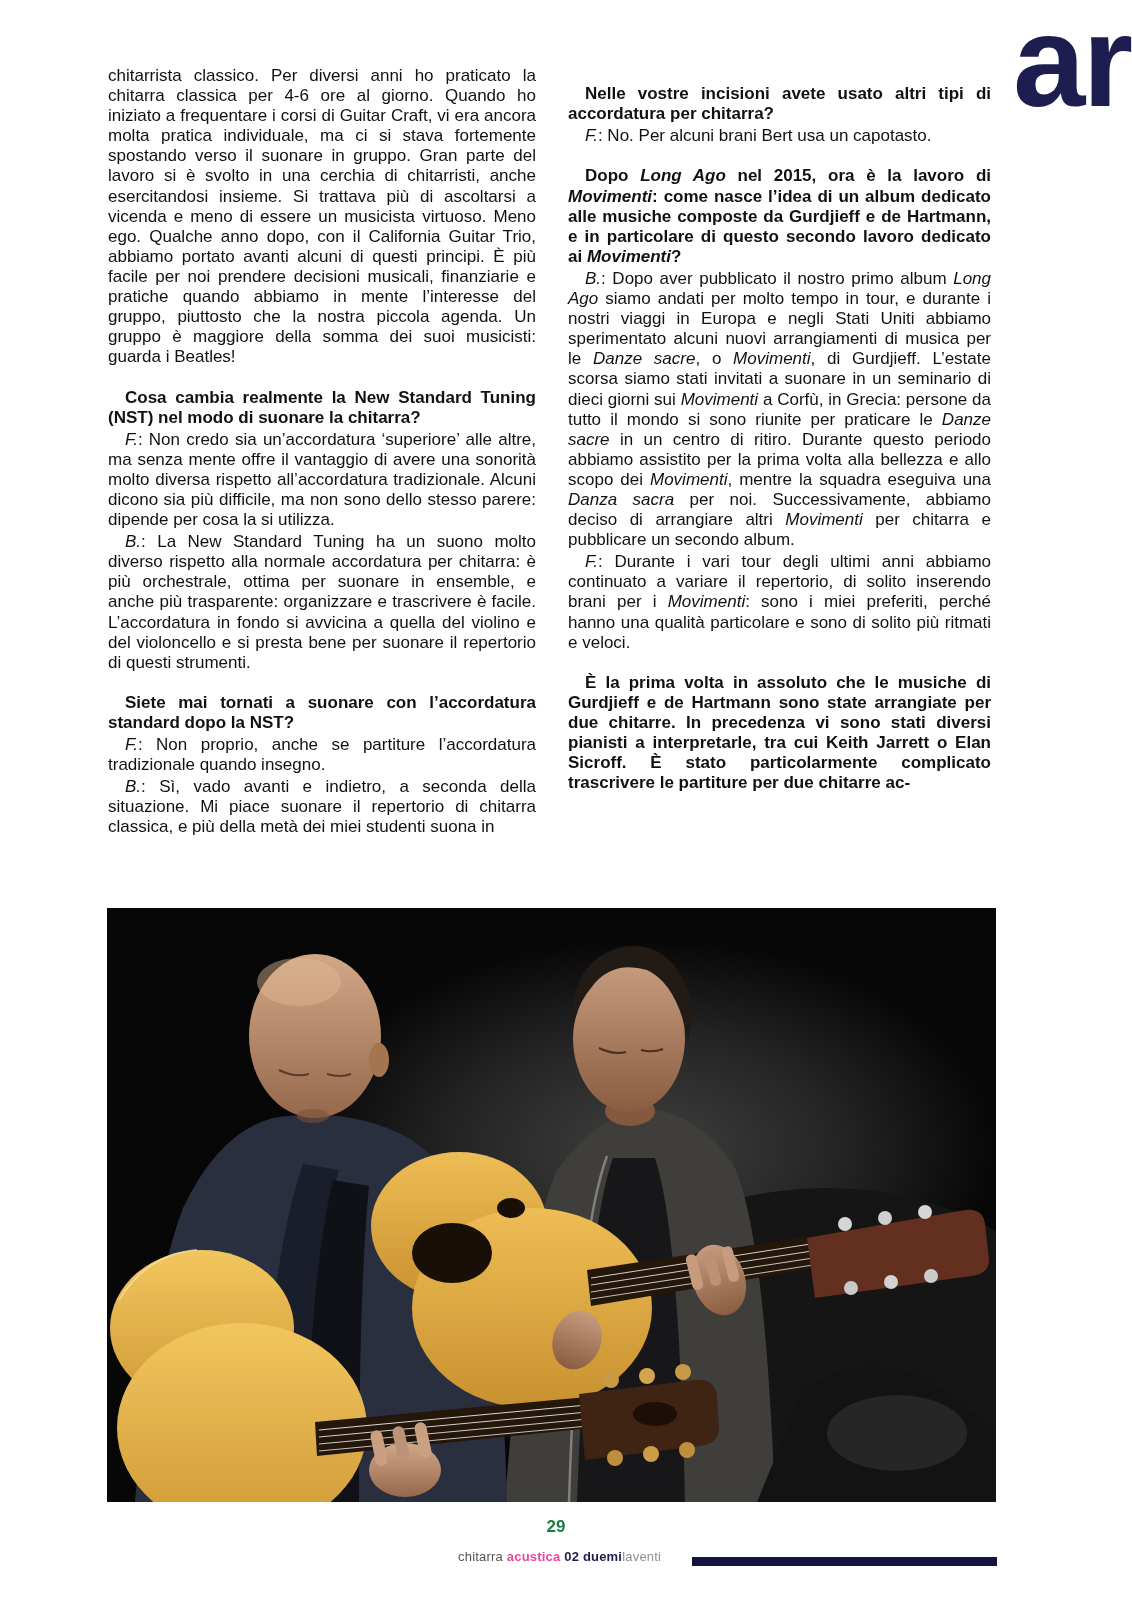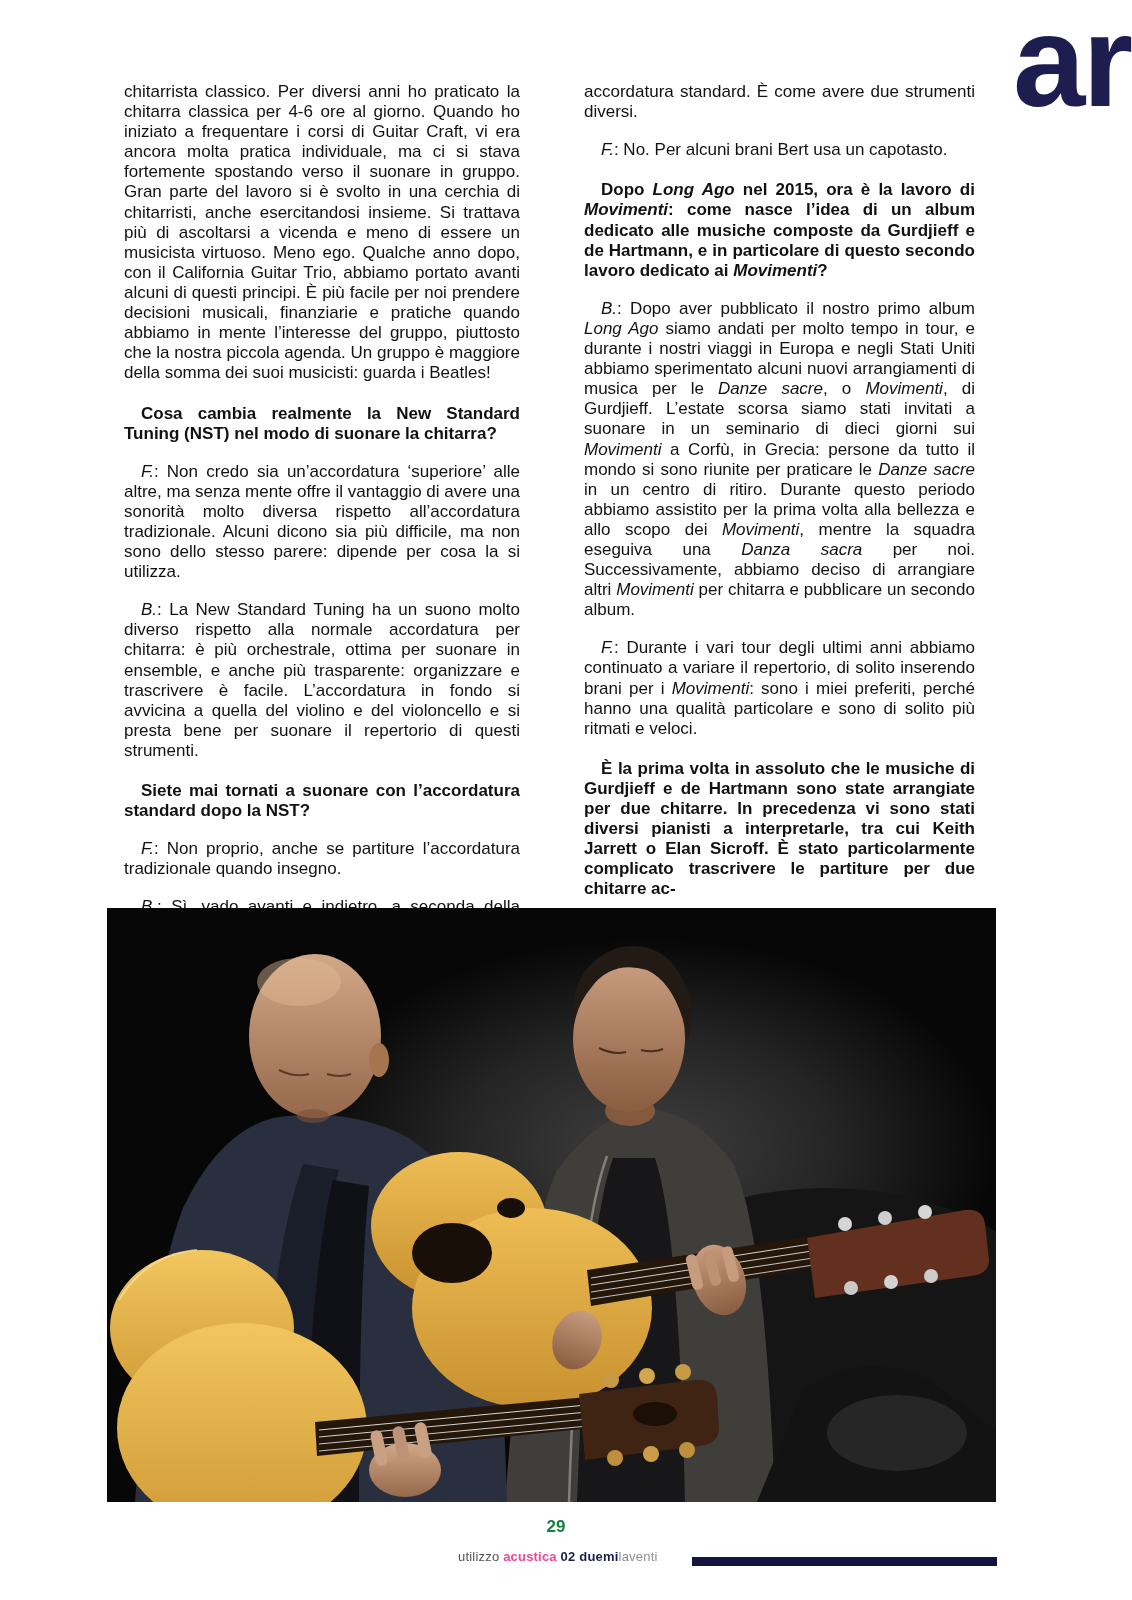--- a/index.html
+++ b/index.html
@@ -15,21 +15,21 @@
     letter-spacing:-3px; color:#1d1d4f;
   }
   
   .col {
     position:absolute; top:64px;
     font-size:17px; line-height:20.1px;
     text-align:justify; hyphens:auto; -webkit-hyphens:auto;
   }
   .col1 { left:106px; width:432px; }
   .col2 { left:566px; width:427px; }
-  .para { margin:18px; text-indent:17px; }
+  .para { margin:2px; text-indent:17px; }
   .para.body { text-indent:0; }
   .para.question { font-weight:bold; margin-top:20.1px; }
   .para .i { font-style:italic; }
   
   .photo {
     position:absolute; left:107px; top:908px; width:889px; height:594px;
     display:block;
   }
   
   .page-number {
@@ -59,21 +59,21 @@
   <div class="col col1">
       <p class="para body"><span>chitarrista classico. Per diversi anni ho praticato la chitarra classica per 4-6 ore al giorno. Quando ho iniziato a frequentare i corsi di Guitar Craft, vi era ancora molta pratica individuale, ma ci si stava fortemente spostando verso il suonare in gruppo. Gran parte del lavoro si è svolto in una cerchia di chitarristi, anche esercitandosi insieme. Si trattava più di ascoltarsi a vicenda e meno di essere un musicista virtuoso. Meno ego. Qualche anno dopo, con il California Guitar Trio, abbiamo portato avanti alcuni di questi principi. È più facile per noi prendere decisioni musicali, finanziarie e pratiche quando abbiamo in mente l’interesse del gruppo, piuttosto che la nostra piccola agenda. Un gruppo è maggiore della somma dei suoi musicisti: guarda i Beatles!</span></p>
       <p class="para question"><span>Cosa cambia realmente la New Standard Tuning (NST) nel modo di suonare la chitarra?</span></p>
       <p class="para answer"><span class="i">F.</span><span>: Non credo sia un’accordatura ‘superiore’ alle altre, ma senza mente offre il vantaggio di avere una sonorità molto diversa rispetto all’accordatura tradizionale. Alcuni dicono sia più difficile, ma non sono dello stesso parere: dipende per cosa la si utilizza.</span></p>
       <p class="para answer"><span class="i">B.</span><span>: La New Standard Tuning ha un suono molto diverso rispetto alla normale accordatura per chitarra: è più orchestrale, ottima per suonare in ensemble, e anche più trasparente: organizzare e trascrivere è facile. L’accordatura in fondo si avvicina a quella del violino e del violoncello e si presta bene per suonare il repertorio di questi strumenti.</span></p>
       <p class="para question"><span>Siete mai tornati a suonare con l’accordatura standard dopo la NST?</span></p>
       <p class="para answer"><span class="i">F.</span><span>: Non proprio, anche se partiture l’accordatura tradizionale quando insegno.</span></p>
       <p class="para answer"><span class="i">B.</span><span>: Sì, vado avanti e indietro, a seconda della situazione. Mi piace suonare il repertorio di chitarra classica, e più della metà dei miei studenti suona in</span></p>
     </div>
   <div class="col col2">
-      <p class="para body"><span>accordatura standard. È come avere due strumenti diversi.</span></p>
+      <p class="para question"><span>Nelle vostre incisioni avete usato altri tipi di accordatura per chitarra?</span></p>
       <p class="para answer"><span class="i">F.</span><span>: No. Per alcuni brani Bert usa un capotasto.</span></p>
       <p class="para question"><span>Dopo </span><span class="i">Long Ago</span><span> nel 2015, ora è la lavoro di </span><span class="i">Movimenti</span><span>: come nasce l’idea di un album dedicato alle musiche composte da Gurdjieff e de Hartmann, e in particolare di questo secondo lavoro dedicato ai </span><span class="i">Movimenti</span><span>?</span></p>
       <p class="para answer"><span class="i">B.</span><span>: Dopo aver pubblicato il nostro primo album </span><span class="i">Long Ago</span><span> siamo andati per molto tempo in tour, e durante i nostri viaggi in Europa e negli Stati Uniti abbiamo sperimentato alcuni nuovi arrangiamenti di musica per le </span><span class="i">Danze sacre</span><span>, o </span><span class="i">Movimenti</span><span>, di Gurdjieff. L’estate scorsa siamo stati invitati a suonare in un seminario di dieci giorni sui </span><span class="i">Movimenti</span><span> a Corfù, in Grecia: persone da tutto il mondo si sono riunite per praticare le </span><span class="i">Danze sacre</span><span> in un centro di ritiro. Durante questo periodo abbiamo assistito per la prima volta alla bellezza e allo scopo dei </span><span class="i">Movimenti</span><span>, mentre la squadra eseguiva una </span><span class="i">Danza sacra</span><span> per noi. Successivamente, abbiamo deciso di arrangiare altri </span><span class="i">Movimenti</span><span> per chitarra e pubblicare un secondo album.</span></p>
       <p class="para answer"><span class="i">F.</span><span>: Durante i vari tour degli ultimi anni abbiamo continuato a variare il repertorio, di solito inserendo brani per i </span><span class="i">Movimenti</span><span>: sono i miei preferiti, perché hanno una qualità particolare e sono di solito più ritmati e veloci.</span></p>
       <p class="para question"><span>È la prima volta in assoluto che le musiche di Gurdjieff e de Hartmann sono state arrangiate per due chitarre. In precedenza vi sono stati diversi pianisti a interpretarle, tra cui Keith Jarrett o Elan Sicroff. È stato particolarmente complicato trascrivere le partiture per due chitarre ac-</span></p>
     </div>
 
   <svg class="photo" viewBox="0 0 889 594" aria-hidden="true">
     <defs>
       <radialGradient id="glow" cx="50%" cy="50%" r="50%">
@@ -171,16 +171,16 @@
       <circle cx="580" cy="542" r="8" fill="#c08f3e"></circle>
       <ellipse cx="548" cy="506" rx="22" ry="12" fill="#1c0f07"></ellipse>
       <ellipse cx="298" cy="562" rx="36" ry="27" fill="url(#skinL)"></ellipse>
       <rect x="266" y="522" width="12" height="36" rx="6" fill="#caa083" transform="rotate(-12 272 540)"></rect>
       <rect x="288" y="518" width="12" height="36" rx="6" fill="#bd9378" transform="rotate(-12 294 536)"></rect>
       <rect x="310" y="514" width="12" height="36" rx="6" fill="#caa083" transform="rotate(-12 316 532)"></rect>
     </g>
   </svg>
 
   <div class="page-number">29</div>
-  <div class="footer-title"><span class="seg-gd">utilizzo </span><span class="seg-gb">acustica </span><span class="seg-db">02 </span><span class="seg-db">duemi</span><span class="seg-g">laventi</span></div>
+  <div class="footer-title"><span class="seg-gd">chitarra </span><span class="seg-gb">acustica </span><span class="seg-db">02 </span><span class="seg-db">duemi</span><span class="seg-g">laventi</span></div>
   <div class="footer-bar"></div>
 
 </div>
 
 </body></html>

